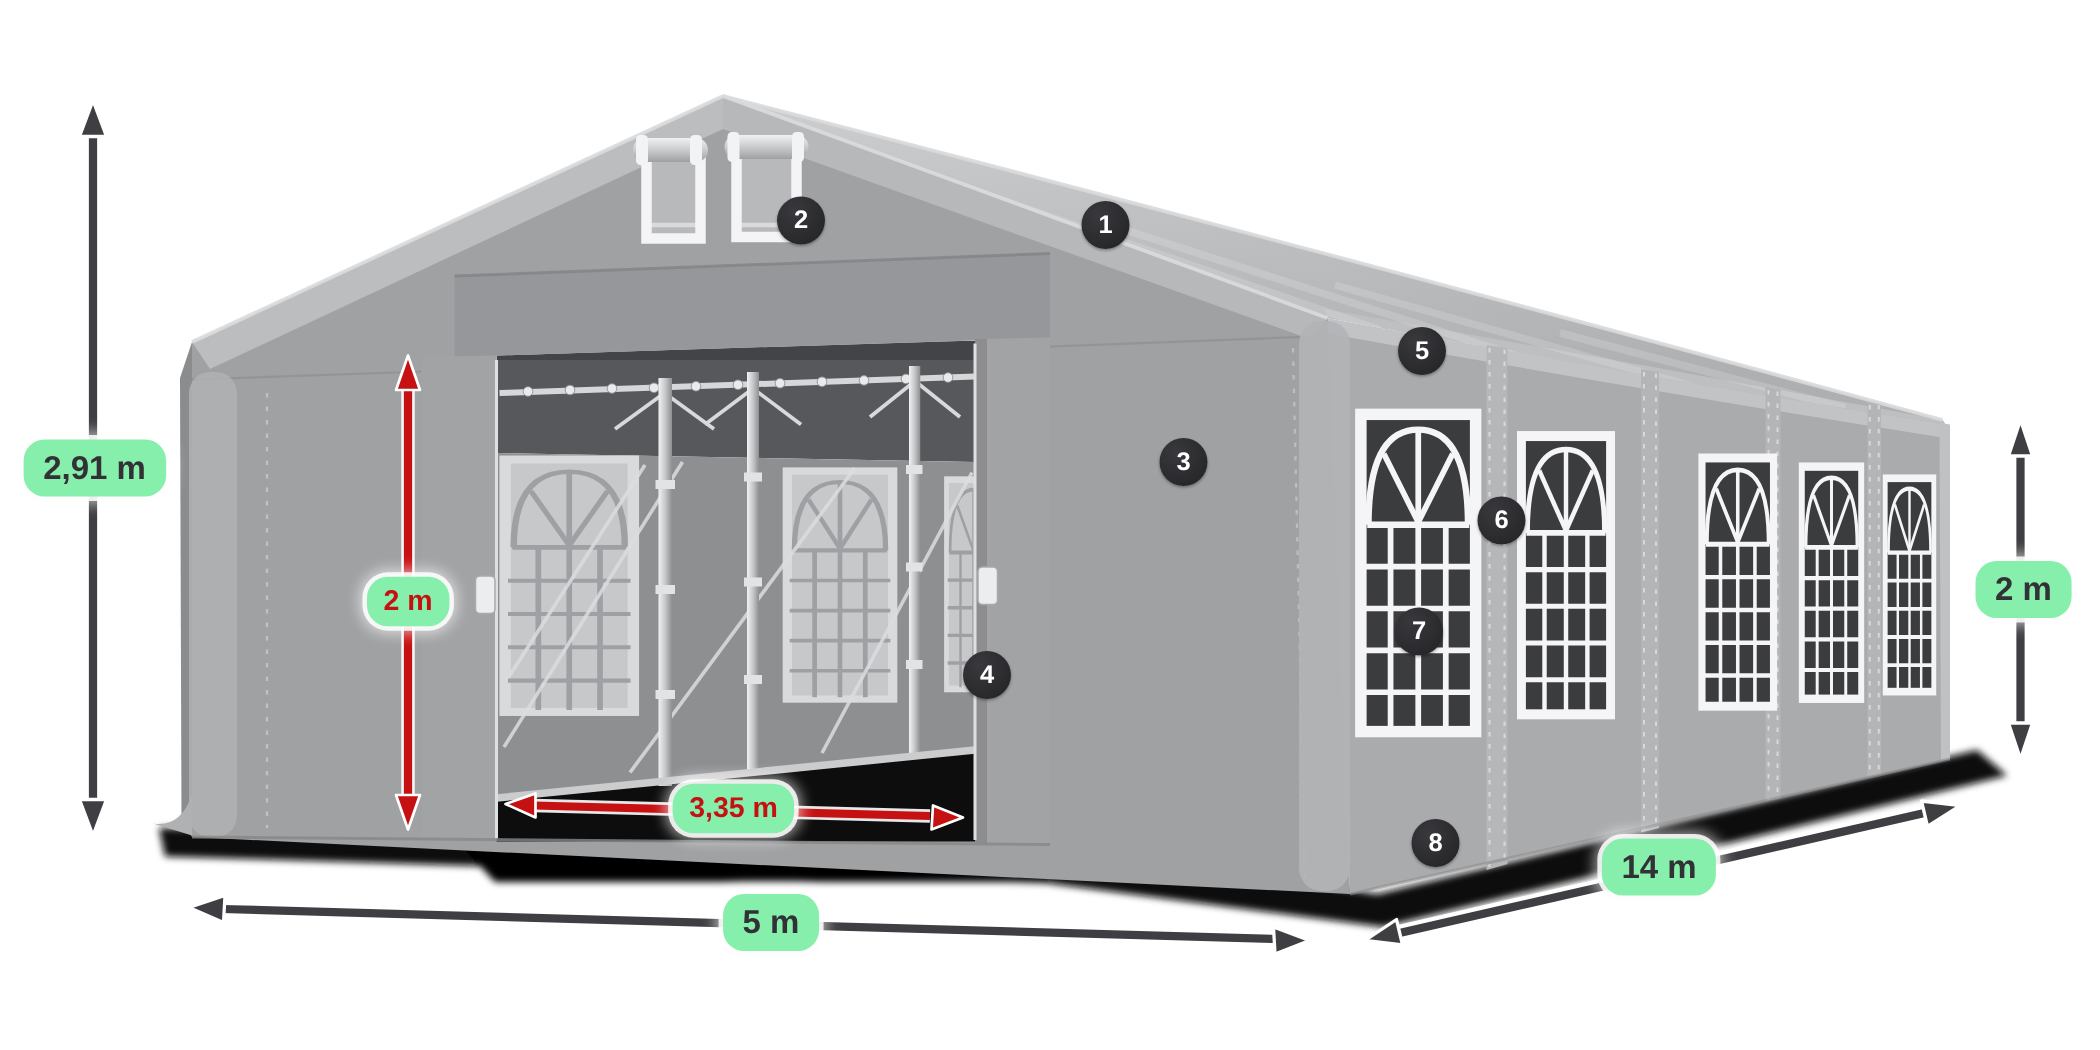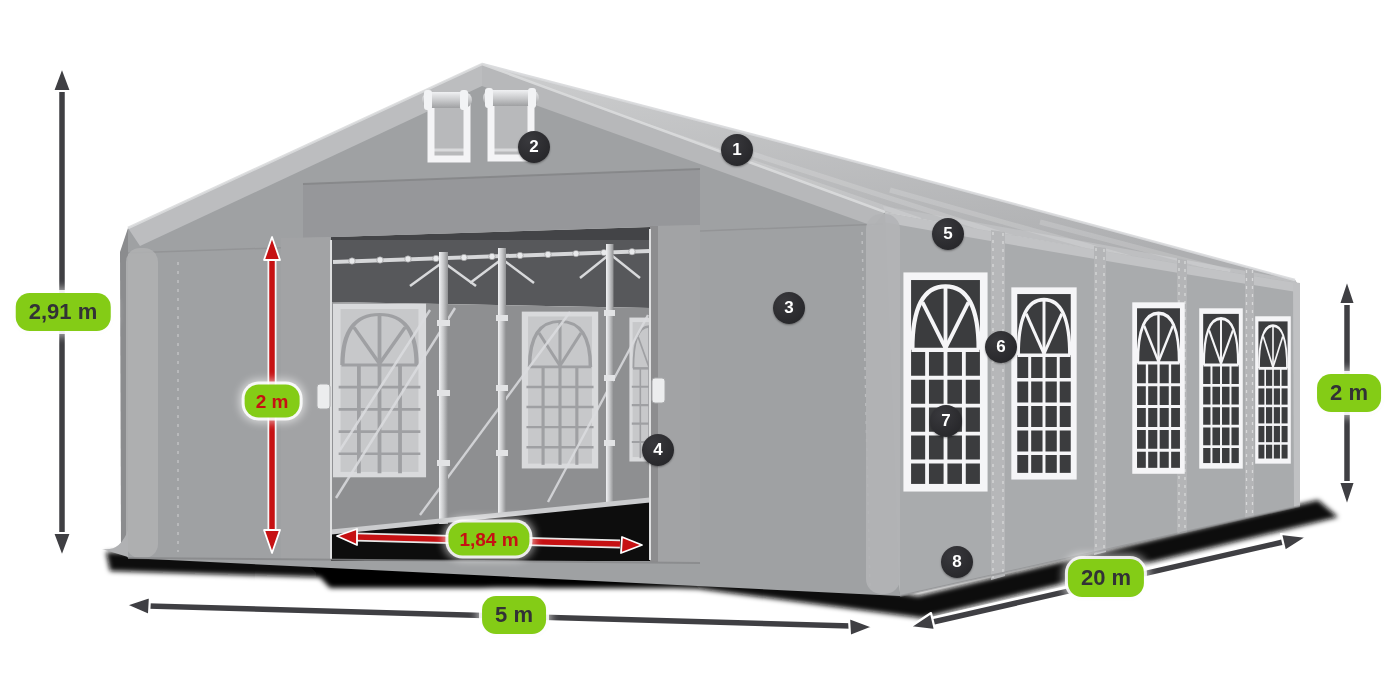--- a/index.html
+++ b/index.html
@@ -4,21 +4,21 @@
 <style>
   html,body{margin:0;padding:0;background:#ffffff;}
   .stage{
     position:relative;width:1400px;height:700px;overflow:hidden;
     background:#ffffff;font-family:"Liberation Sans",sans-serif;
   }
   .stage svg{position:absolute;left:0;top:0;}
   
   .pill{
     position:absolute;transform:translate(-50%,-50%);
-    background:#84cc16;color:#323236;border-radius:14px;
+    background:#86efac;color:#323236;border-radius:14px;
     font-weight:bold;font-size:22px;line-height:1;padding:8px 13px;
     white-space:nowrap;z-index:30;
     box-shadow:0 0 0 3px rgba(255,255,255,.85),0 0 9px 5px rgba(255,255,255,.6),0 1px 3px rgba(0,0,0,.18);
   }
   .pill.red{color:#c61113;font-size:19px;padding:7px 11px;}
   
   .badge{
     position:absolute;transform:translate(-50%,-50%);
     width:32px;height:32px;border-radius:50%;
     background:radial-gradient(circle at 35% 30%, #39393d, #222225);
@@ -288,23 +288,23 @@
       <line x1="356" y1="537" x2="620" y2="544" stroke="#ffffff" stroke-width="9" opacity="0.9"></line>
       <line x1="356" y1="537" x2="620" y2="544" stroke="#c61113" stroke-width="5.5"></line>
       <polygon points="337,536 357,529 357,545" fill="#c61113" stroke="#ffffff" stroke-width="1.8"></polygon>
       <polygon points="642,545 622,537 621,553" fill="#c61113" stroke="#ffffff" stroke-width="1.8"></polygon>
     </g>
   </g>
 </svg>
 
 <div class="pill" style="left:63px;top:312px">2,91 m</div>
 <div class="pill red" style="left:272px;top:401px">2 m</div>
-<div class="pill red" style="left:489px;top:539px">1,84 m</div>
+<div class="pill red" style="left:489px;top:539px">3,35 m</div>
 <div class="pill" style="left:514px;top:615px">5 m</div>
-<div class="pill" style="left:1106px;top:578px">20 m</div>
+<div class="pill" style="left:1106px;top:578px">14 m</div>
 <div class="pill" style="left:1349px;top:393px">2 m</div>
 
 <div class="badge" style="left:737px;top:150px">1</div>
 <div class="badge" style="left:534px;top:147px">2</div>
 <div class="badge" style="left:789px;top:308px">3</div>
 <div class="badge" style="left:658px;top:450px">4</div>
 <div class="badge" style="left:948px;top:234px">5</div>
 <div class="badge" style="left:1001px;top:347px">6</div>
 <div class="badge" style="left:946px;top:421px">7</div>
 <div class="badge" style="left:957px;top:562px">8</div>

